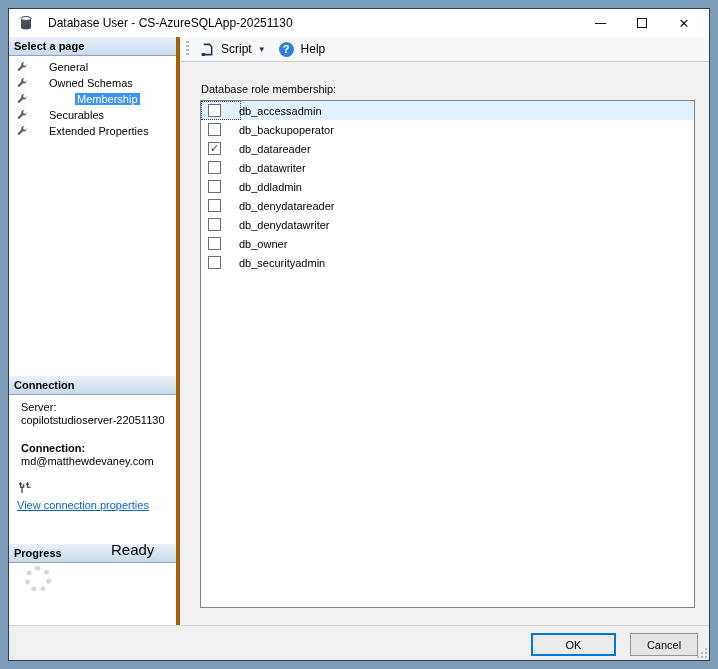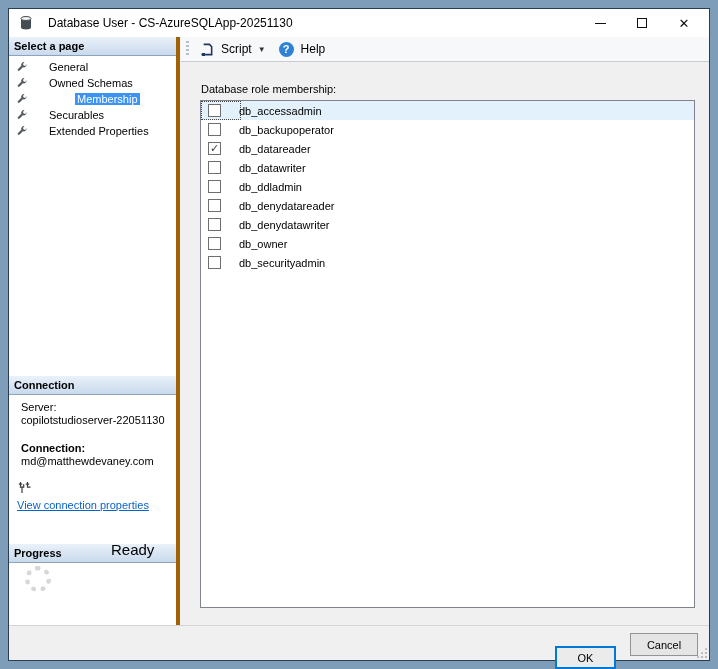--- a/index.html
+++ b/index.html
@@ -67,21 +67,21 @@
   .cb-cell{width:40px; height:19px; display:flex; align-items:center; padding-left:7px; flex:0 0 auto;}
   .row.focused .cb-cell{outline:1px dotted #444; outline-offset:-1px;}
   .cb{width:13px; height:13px; background:#fff; border:1px solid #6e6e6e;
       display:flex; align-items:center; justify-content:center; font-size:11px; line-height:1; color:#3b3b3b;}
   .role-label{margin-left:-2px; white-space:nowrap;}
   
   .footer{position:absolute; left:0; right:0; bottom:0; height:35px; background:#f0f0f0;
           border-top:1px solid #d4d4d4;}
   .btn{position:absolute; height:23px; font-size:11px; font-family:inherit; color:#000;
        background:#e5e5e5; border:1px solid #949494; cursor:default;}
-  .btn.ok{right:93px; top:20px; width:61px; border:2px solid var(--ok-border); background:#ebebeb;}
+  .btn.ok{right:93px; top:7px; width:85px; border:2px solid var(--ok-border); background:#ebebeb;}
   .btn.cancel{right:11px; top:7px; width:68px;}
   .grip-corner{position:absolute; right:2px; bottom:2px; width:11px; height:11px;
        background-image:radial-gradient(#b9b9b9 35%, transparent 40%);
        background-size:4px 4px; clip-path:polygon(100% 0,100% 100%,0 100%);}
 </style>
 </head>
 <body>
 
 <div class="window">
 

